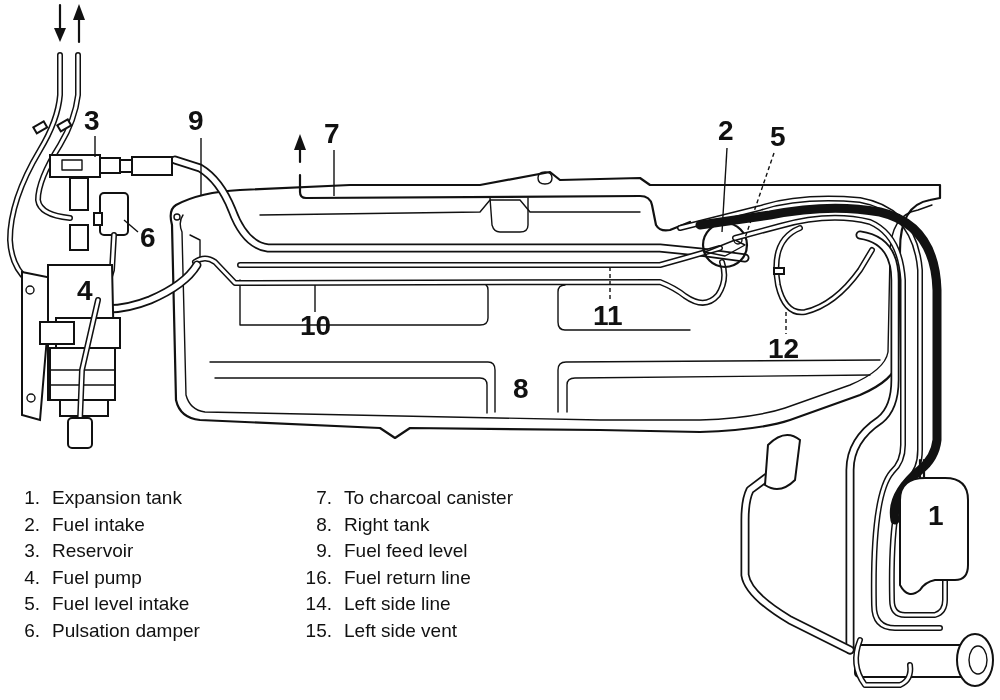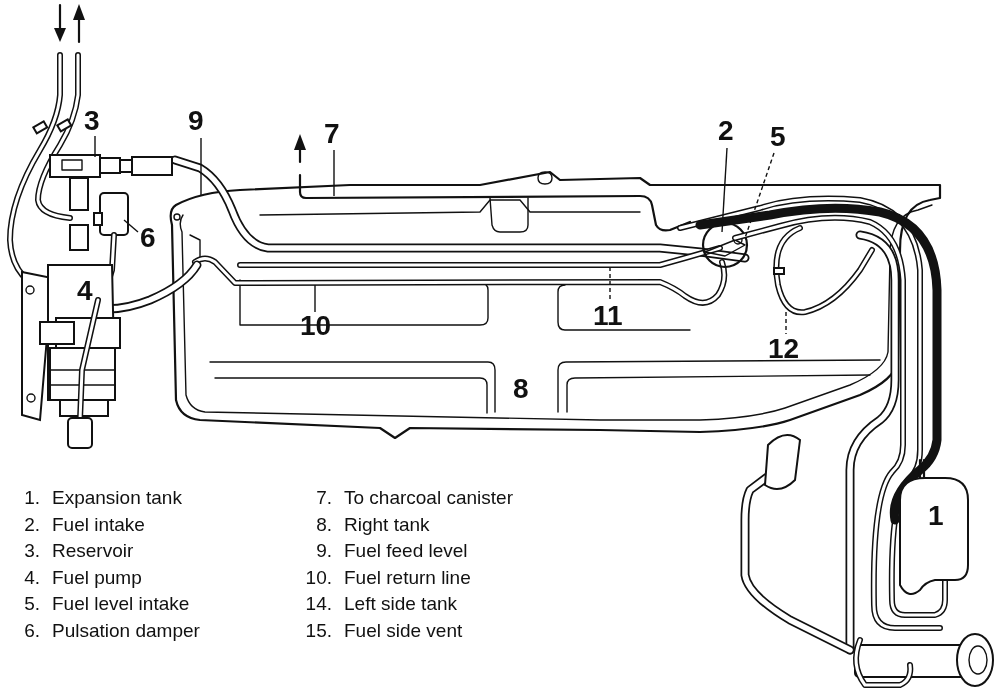--- a/index.html
+++ b/index.html
@@ -229,24 +229,24 @@
     </div>
   <div class="row">
       <span class="num">8.</span>
       <span>Right tank</span>
     </div>
   <div class="row">
       <span class="num">9.</span>
       <span>Fuel feed level</span>
     </div>
   <div class="row">
-      <span class="num">10.</span>
+      <span class="num">16.</span>
       <span>Fuel return line</span>
     </div>
   <div class="row">
       <span class="num">14.</span>
-      <span>Left side tank</span>
+      <span>Left side line</span>
     </div>
   <div class="row">
       <span class="num">15.</span>
-      <span>Fuel side vent</span>
+      <span>Left side vent</span>
     </div>
 </div>
 
 </body></html>

